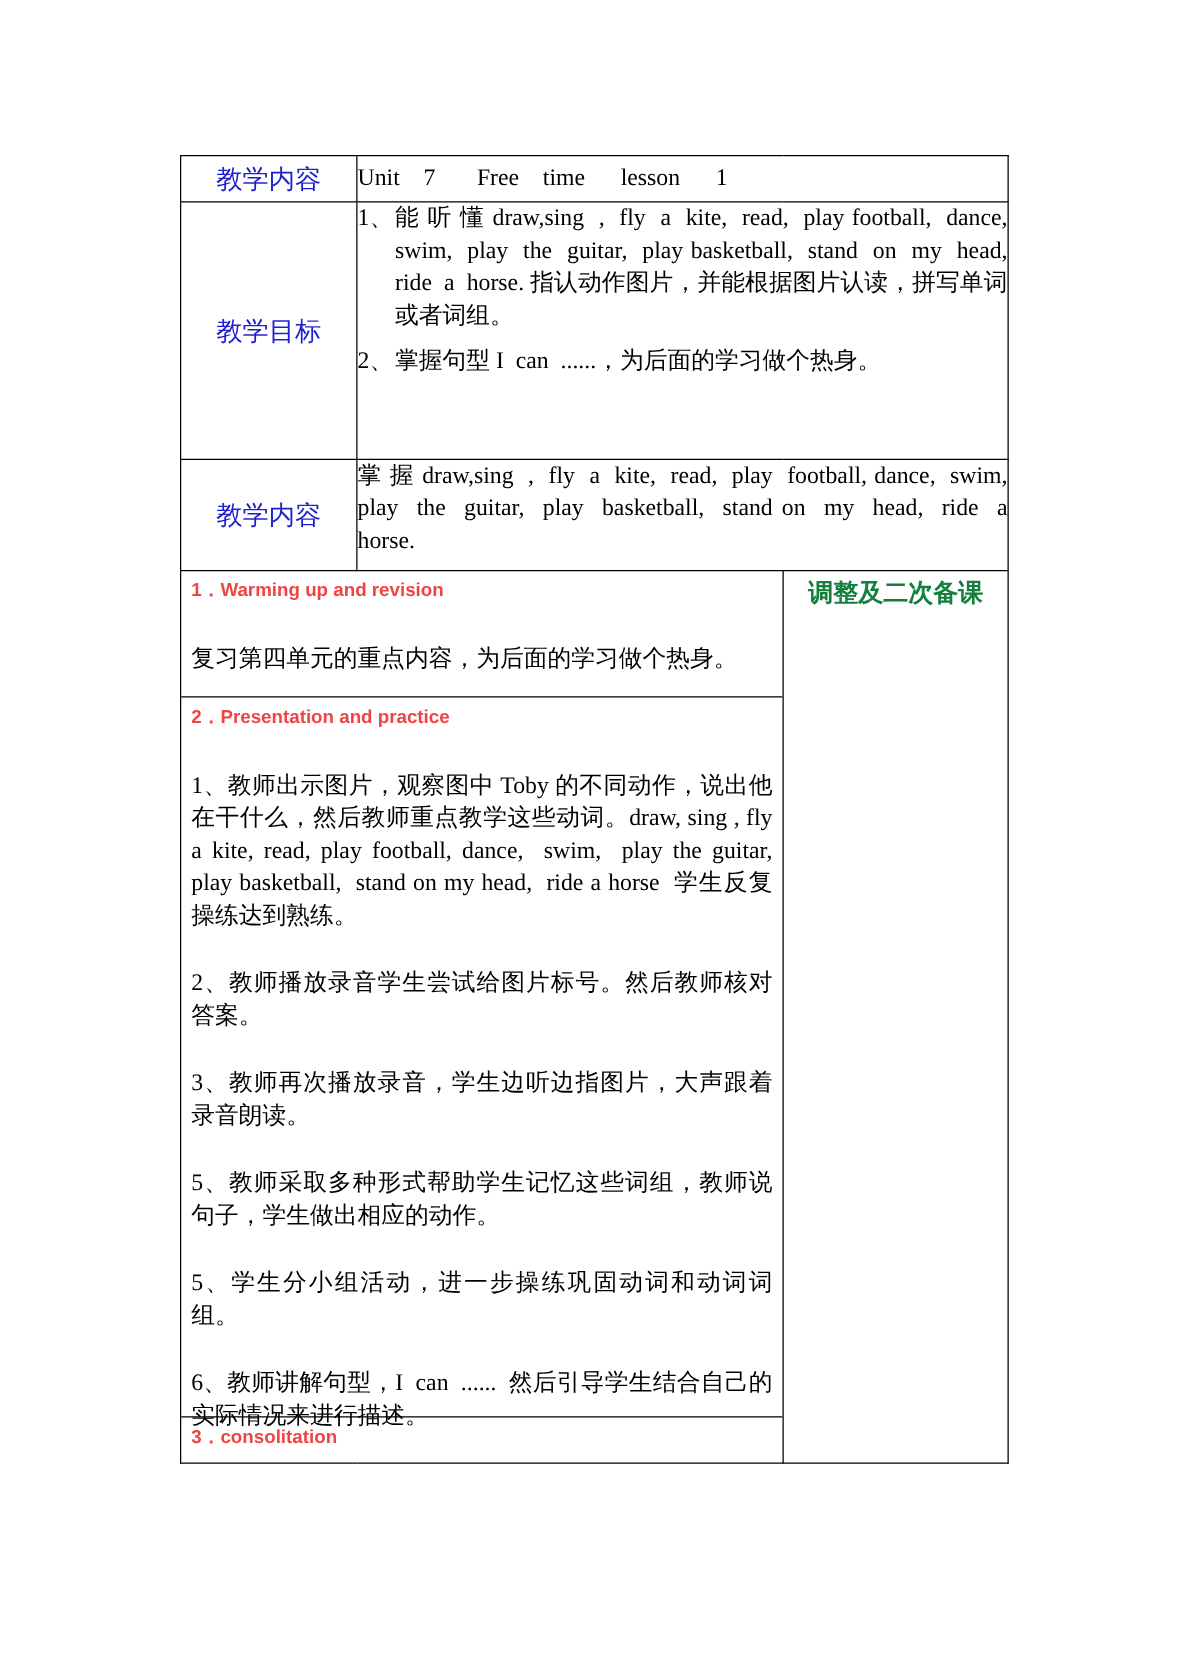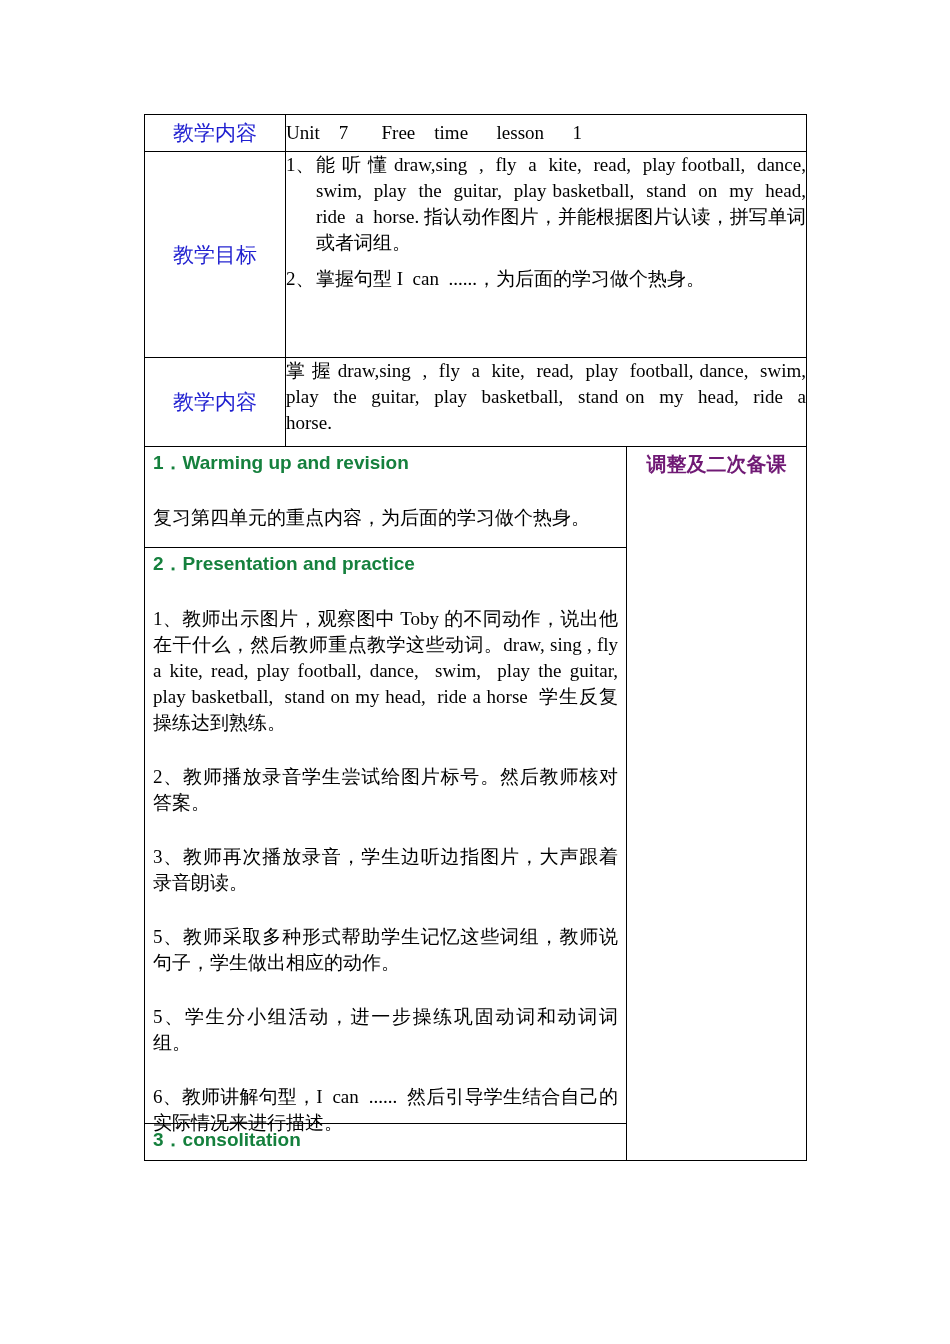--- a/index.html
+++ b/index.html
@@ -1,26 +1,26 @@
 <!DOCTYPE html>
 <html><head>
   <meta charset="utf-8">
   <style>
     html, body { margin: 0; padding: 0; background: #ffffff; }
     body { width: 950px; height: 1344px; position: relative; font-family: "DejaVu Serif", "Liberation Serif", serif; color: #000; }
-    .tbl { position: absolute; left: 144px; top: 114px; width: 662px; border-collapse: collapse; table-layout: fixed; }
+    .tbl { position: absolute; left: 144px; top: 124px; width: 662px; border-collapse: collapse; table-layout: fixed; }
     .tbl td { border: 1px solid #000; vertical-align: top; padding: 0; }
     .label { color: #1f1fd0; font-size: 21px; text-align: center; vertical-align: middle !important; font-family: "DejaVu Sans", "Liberation Sans", sans-serif; }
     .cell-text { font-size: 19px; line-height: 26px; padding: 2px 8px 4px 8px; text-align: justify; font-family: "Liberation Serif", "DejaVu Serif", serif; }
     .goal { display: flex; }
     .goal .num { width: 30px; flex: none; }
     .goal .txt { flex: 1; text-align: justify; }
     .goal + .goal { margin-top: 10px; }
-    .head-red { color: #15803d; font-weight: bold; font-size: 19px; font-family: "Liberation Sans", "DejaVu Sans", sans-serif; padding: 4px 8px 2px 8px; line-height: 24px; }
-    .head-green { color: #701a75; font-weight: bold; font-size: 20px; font-family: Liberation Sans, sans-serif; text-align: center; padding: 4px 4px; }
+    .head-red { color: #ef4444; font-weight: bold; font-size: 15px; font-family: "Liberation Sans", "DejaVu Sans", sans-serif; padding: 4px 8px 2px 8px; line-height: 24px; }
+    .head-green { color: #15803d; font-weight: bold; font-size: 20px; font-family: Liberation Sans, sans-serif; text-align: center; padding: 4px 4px; }
     .para { font-size: 19px; line-height: 26px; padding: 0 8px; text-align: justify; font-family: "Liberation Serif", "DejaVu Serif", serif; margin-top: 28px; }
     .sec { border-bottom: 1px solid #000; }
     .sec:last-child { border-bottom: none; }
   </style>
 </head>
 <body>
 
 <table class="tbl">
   <colgroup>
       <col style="width:141px">

